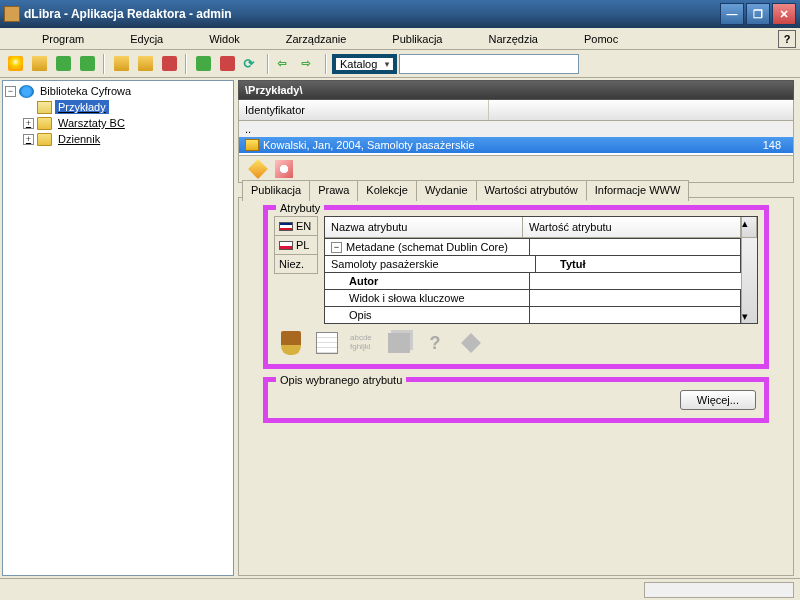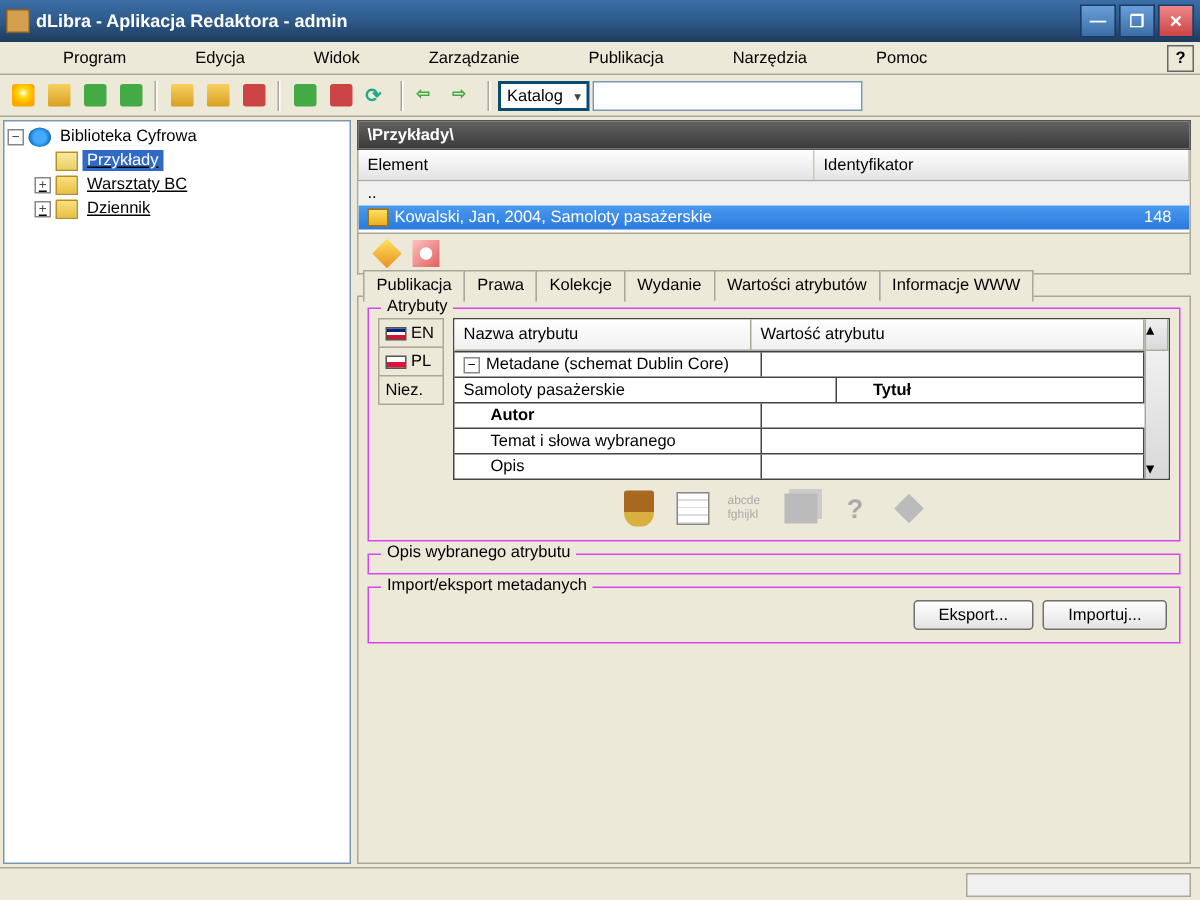--- a/index.html
+++ b/index.html
@@ -12,21 +12,21 @@
 .winbtn { width: 24px; height: 22px; background: linear-gradient(to bottom, #6a9ed8, #3a6ea5); border: 1px solid #1a3a6a; display: flex; align-items: center; justify-content: center; color: white; font-weight: bold; cursor: pointer; }
 .winbtn.close { background: linear-gradient(to bottom, #e88, #c44); }
 
 .menubar { height: 22px; background: #ece9d8; border-bottom: 1px solid #aca899; display: flex; align-items: center; padding: 0 4px; }
 .menubar span { padding: 3px 8px; cursor: pointer; margin-left: 30px; }
 .helpicon { margin-left: auto; width: 18px; height: 18px; border: 1px solid #666; display: flex; align-items: center; justify-content: center; font-weight: bold; cursor: pointer; }
 
 .toolbar { height: 28px; background: #ece9d8; border-bottom: 1px solid #aca899; display: flex; align-items: center; padding: 2px 4px; gap: 2px; }
 .tbtn { width: 22px; height: 22px; display: flex; align-items: center; justify-content: center; cursor: pointer; border: 1px solid transparent; }
 .tsep { width: 2px; height: 20px; border-left: 1px solid #aca899; border-right: 1px solid #fff; margin: 0 3px; }
-.tcombo { height: 20px; border: 2px solid #0c4a6e; background: white; padding: 0 16px 0 4px; display: flex; align-items: center; min-width: 60px; position: relative; }
+.tcombo { height: 20px; border: 4px solid #0c4a6e; background: white; padding: 0 16px 0 4px; display: flex; align-items: center; min-width: 60px; position: relative; }
 .tcombo::after { content: "▾"; position: absolute; right: 4px; font-size: 9px; color: #444; }
 .tinput { height: 20px; border: 1px solid #7a98af; background: white; width: 180px; padding: 0 4px; }
 
 .tico { width: 15px; height: 15px; display: block; }
 .ico-new { background: radial-gradient(circle at 50% 40%, #fff 0%, #ffd700 30%, #ffa500 70%); border-radius: 2px; }
 .ico-folder { background: linear-gradient(to bottom, #f8d060, #d8a020); border-radius: 1px; }
 .ico-plus { background: #4a4; border-radius: 2px; }
 .ico-del { background: #c44; border-radius: 2px; }
 .ico-arrow { color: #4a4; font-weight: bold; line-height: 14px; }
 .ico-refresh { color: #2a8; font-weight: bold; font-size: 13px; }
@@ -58,21 +58,21 @@
 .minitoolbar { background: #ece9d8; border: 1px solid #aca899; border-top: none; padding: 4px 10px; display: flex; gap: 8px; }
 .mtico { width: 18px; height: 18px; cursor: pointer; }
 .mt-diamond { background: linear-gradient(135deg, #ffe060, #e89020); transform: rotate(45deg); width: 14px; height: 14px; margin: 2px; }
 .mt-cancel { background: radial-gradient(circle, #fff 30%, transparent 35%), linear-gradient(135deg, #ffc0c0, #e06060); position: relative; }
 
 .tabpane { margin-top: 14px; border: 1px solid #aca899; background: #ece9d8; padding: 4px; flex: 1; display: flex; flex-direction: column; }
 .tabs { display: flex; margin-top: -22px; margin-left: -1px; }
 .tab { background: #ece9d8; border: 1px solid #aca899; border-bottom: none; padding: 3px 8px; margin-right: -1px; cursor: pointer; position: relative; }
 .tab.active { background: #ece9d8; border-bottom: 1px solid #ece9d8; z-index: 1; padding: 3px 8px 4px; }
 
-.fieldset { border: 1px solid #d946ef; margin: 4px 2px; padding: 6px; position: relative; }
+.fieldset { border: 5px solid #d946ef; margin: 4px 20px; padding: 6px; position: relative; }
 .fieldset > .legend { position: absolute; top: -8px; left: 8px; background: #ece9d8; padding: 0 4px; font-size: 11px; }
 
 .attrpane { display: flex; gap: 6px; }
 .langtabs { display: flex; flex-direction: column; width: 44px; }
 .langtab { border: 1px solid #aca899; padding: 3px 4px; margin-bottom: -1px; background: #ece9d8; cursor: pointer; display: flex; align-items: center; gap: 3px; font-size: 10px; }
 .flag { width: 14px; height: 9px; border: 1px solid #555; }
 .flag.en { background: linear-gradient(to bottom, #00247d 33%, #fff 33%, #fff 66%, #cf142b 66%); }
 .flag.pl { background: linear-gradient(to bottom, #fff 50%, #dc143c 50%); }
 
 .attrtable { flex: 1; border: 1px solid #444; background: white; }
@@ -81,21 +81,21 @@
 .attrrow { display: flex; border-top: 1px solid #444; }
 .attrrow .cell { padding: 2px 6px; border-right: 1px solid #444; }
 .attrrow .k { width: 205px; display: flex; align-items: center; }
 .attrrow .v { flex: 1; }
 .attrrow.group .k { font-weight: normal; }
 .attrrow.bold .k { font-weight: bold; }
 .tree-ex { width: 11px; height: 11px; border: 1px solid #888; display: inline-flex; align-items: center; justify-content: center; font-size: 9px; margin-right: 4px; }
 .indent { display: inline-block; width: 18px; }
 .scrollcol { width: 16px; background: linear-gradient(to bottom, #f0f0f0, #d8d8d8); border-left: 1px solid #aca899; }
 
-.attractions { display: flex; justify-content: center; gap: 10px; padding: 6px 4px 2px; align-items: center; }
+.attractions { display: flex; justify-content: flex-start; gap: 10px; padding: 6px 4px 2px; align-items: center; }
 .actico { width: 26px; height: 26px; display: flex; align-items: center; justify-content: center; }
 .broom { width: 20px; height: 24px; background: linear-gradient(to bottom, #a86820 60%, #d8b040 60%); border-radius: 2px 2px 40% 40%; }
 .tablei { width: 22px; height: 22px; border: 1px solid #888; background: repeating-linear-gradient(to bottom, #fff 0, #fff 4px, #ddd 4px, #ddd 5px); }
 .txti { font-size: 8px; color: #aaa; line-height: 1.1; }
 .stacki { width: 22px; height: 20px; background: #bbb; box-shadow: 3px -3px 0 #ccc; }
 .qi { font-size: 18px; color: #aaa; font-weight: bold; }
 .dmi { width: 14px; height: 14px; background: #bbb; transform: rotate(45deg); }
 
 .btnrow { display: flex; justify-content: flex-end; gap: 6px; padding: 2px; }
 .btn { background: linear-gradient(to bottom, #fff, #e3e3e3); border: 1px solid #707070; padding: 3px 16px; cursor: pointer; border-radius: 3px; min-width: 75px; text-align: center; }
@@ -197,21 +197,20 @@
         <span class="tree-toggle">+</span>
         <span class="tree-icon folder"></span>
         <span class="tree-label">Dziennik</span>
       </div>
     </div>
   </div>
 
   <div class="rightpane">
     <div class="pathbar">\Przykłady\</div>
     <div class="listhead">
-      <div style="flex:1">Element</div>
       <div style="width:250px">Identyfikator</div>
     </div>
     <div class="listbody">
       <div class="listrow dots">
         <span>..</span>
       </div>
       <div class="listrow sel">
         <span class="rowicon yfold"></span>
         <span>Kowalski, Jan, 2004, Samoloty pasażerskie</span>
         <span class="idcol">148</span>
@@ -274,21 +273,21 @@
                 </div>
                 <div class="attrrow bold">
                   <div class="cell k">
                       <span class="indent"></span>
                       <span>Autor</span>
                     </div>
                 </div>
                 <div class="attrrow">
                   <div class="cell k">
                       <span class="indent"></span>
-                      <span>Temat i słowa wybranego</span>
+                      <span>Widok i słowa kluczowe</span>
                     </div>
                   <div class="cell v"></div>
                 </div>
                 <div class="attrrow">
                   <div class="cell k">
                       <span class="indent"></span>
                       <span>Opis</span>
                     </div>
                   <div class="cell v"></div>
                 </div>
@@ -311,29 +310,25 @@
             </div>
           <div class="actico qi">?</div>
           <div class="actico">
               <div class="dmi"></div>
             </div>
         </div>
       </div>
 
       <div class="fieldset">
         <div class="legend">Opis wybranego atrybutu</div>
-      </div>
-
-      <div class="fieldset">
-        <div class="legend">Import/eksport metadanych</div>
         <div class="btnrow">
-          <div class="btn">Eksport...</div>
-          <div class="btn">Importuj...</div>
+          <div class="btn">Więcej...</div>
         </div>
       </div>
+
     </div>
 
   </div>
 </div>
 
 <div class="statusbar">
   <div class="well"></div>
 </div>
 
 </body></html>

